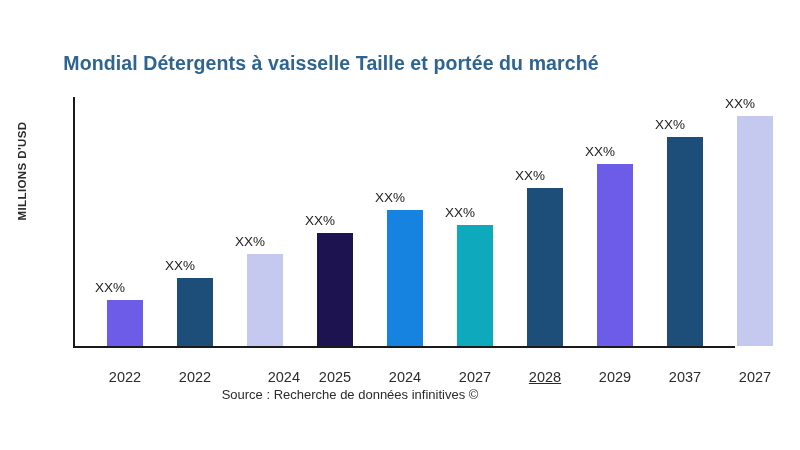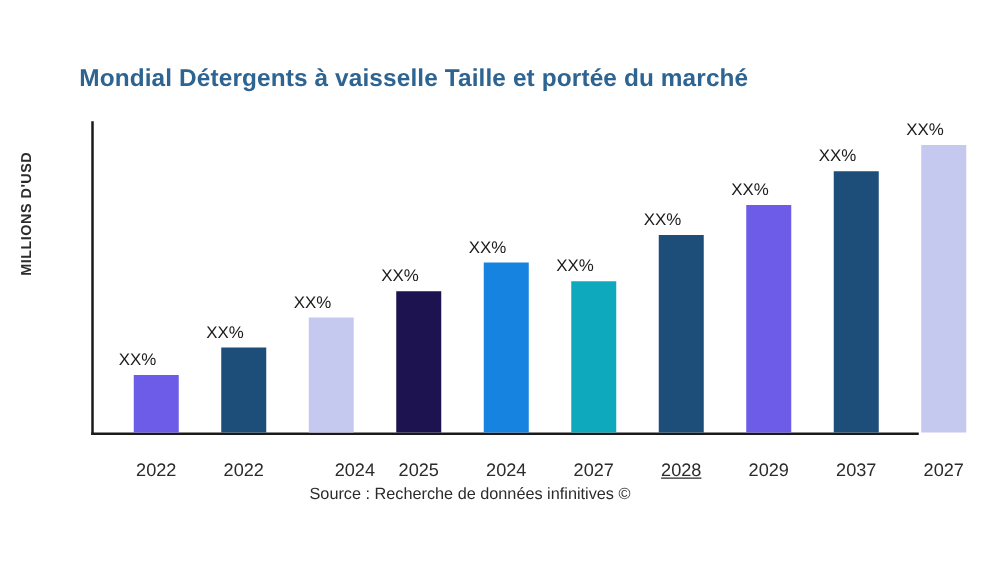--- a/index.html
+++ b/index.html
@@ -136,21 +136,20 @@
   
   #source-note {
     position: absolute;
     left: 0;
     top: 387px;
     width: 700px;
     text-align: center;
     font-size: 13px;
     color: #2b2b2b;
     white-space: nowrap;
-    margin-left: 26px;
   }
 </style>
 </head>
 <body>
 
 <div id="chart-root">
 
   <div id="chart-title">Mondial Détergents à vaisselle Taille et portée du marché</div>
 
   <div id="y-axis-title">MILLIONS D'USD</div>

